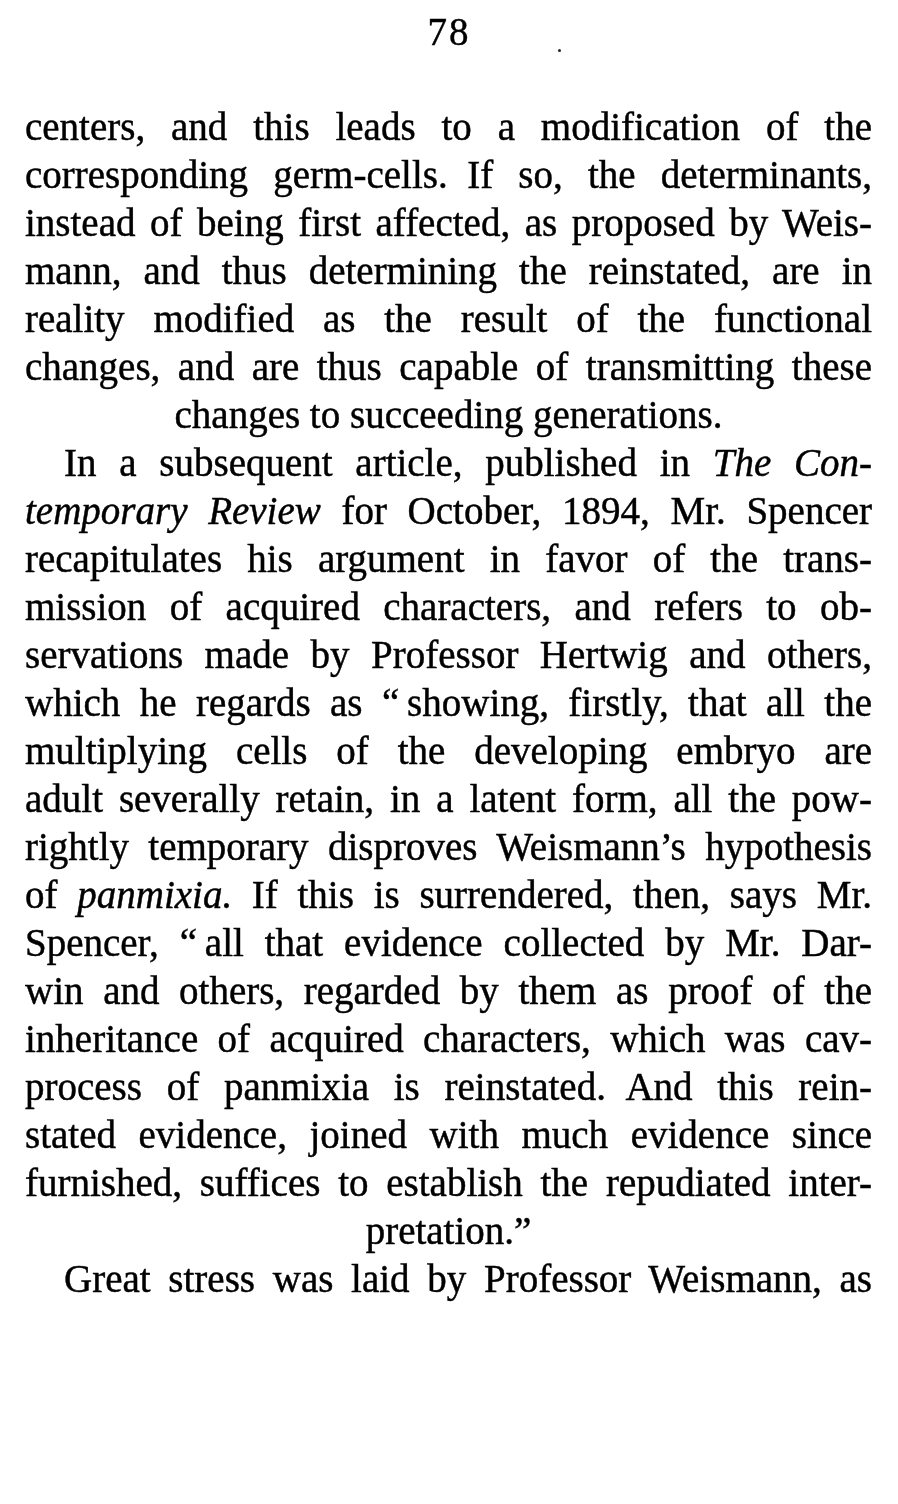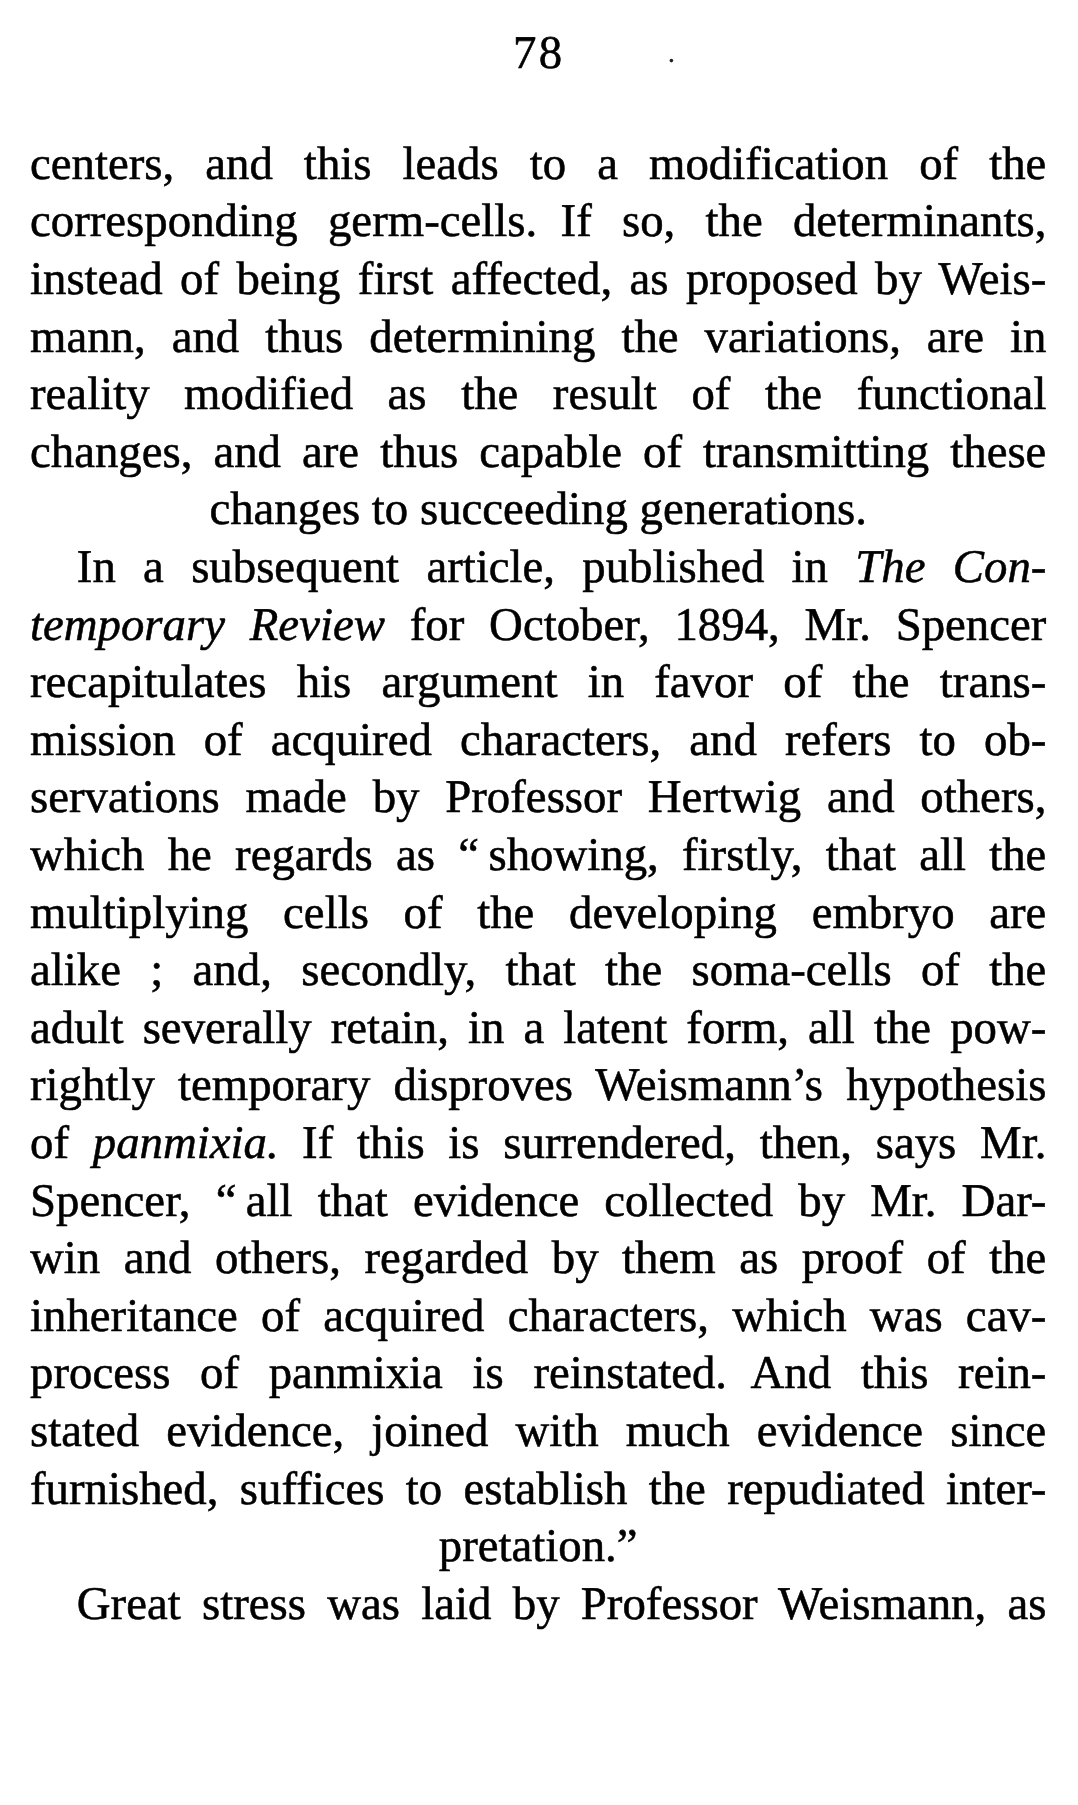--- a/index.html
+++ b/index.html
@@ -12,41 +12,41 @@
     width: 898px;
     height: 1504px;
     background: #ffffff;
     color: #000000;
     font-family: "Liberation Serif", "DejaVu Serif", serif;
     overflow: hidden;
     -webkit-text-stroke: 0.45px #000000;
   }
   .pageno {
     position: absolute;
-    top: 21px;
+    top: 8px;
     left: 0;
     right: 0;
     height: 48px;
     line-height: 48px;
     font-size: 39px;
     text-align: center;
     letter-spacing: 2px;
   }
   .speck {
     position: absolute;
     left: 558px;
     top: 49px;
     width: 3px;
     height: 3px;
     background: #222222;
     border-radius: 50%;
   }
   .body {
     position: absolute;
-    top: 113px;
+    top: 103px;
     left: 25px;
     width: 847px;
   }
   .para { margin: 0; padding: 0; }
   .line {
     height: 48px;
     line-height: 48px;
     font-size: 39px;
     overflow: hidden;
     text-align: center;
@@ -65,34 +65,33 @@
 <body>
 
 <div class="page">
   <div class="pageno">78</div>
   <div class="speck"></div>
   <div class="body">
       <div class="para">
         <div class="line j"><span>centers, and this leads to a modification of the</span></div>
         <div class="line j"><span>corresponding germ-cells. If so, the determinants,</span></div>
         <div class="line j"><span>instead of being first affected, as proposed by Weis-</span></div>
-        <div class="line j"><span>mann, and thus determining the variations, are in</span></div>
+        <div class="line j"><span>mann, and thus determining the reinstated, are in</span></div>
         <div class="line j"><span>reality modified as the result of the functional</span></div>
         <div class="line j"><span>changes, and are thus capable of transmitting these</span></div>
         <div class="line"><span>changes to succeeding generations.</span></div>
       </div>
       <div class="para">
         <div class="line j ind"><span>In a subsequent article, published in </span><span class="it">The Con-</span></div>
         <div class="line j"><span class="it">temporary Review</span><span> for October, 1894, Mr. Spencer</span></div>
         <div class="line j"><span>recapitulates his argument in favor of the trans-</span></div>
         <div class="line j"><span>mission of acquired characters, and refers to ob-</span></div>
         <div class="line j"><span>servations made by Professor Hertwig and others,</span></div>
         <div class="line j"><span>which he regards as “ showing, firstly, that all the</span></div>
         <div class="line j"><span>multiplying cells of the developing embryo are</span></div>
-        <div class="line j"><span>alike ; and, secondly, that the soma-cells of the</span></div>
         <div class="line j"><span>adult severally retain, in a latent form, all the pow-</span></div>
         <div class="line j"><span>rightly temporary disproves Weismann’s hypothesis</span></div>
         <div class="line j"><span>of </span><span class="it">panmixia.</span><span> If this is surrendered, then, says Mr.</span></div>
         <div class="line j"><span>Spencer, “ all that evidence collected by Mr. Dar-</span></div>
         <div class="line j"><span>win and others, regarded by them as proof of the</span></div>
         <div class="line j"><span>inheritance of acquired characters, which was cav-</span></div>
         <div class="line j"><span>process of panmixia is reinstated. And this rein-</span></div>
         <div class="line j"><span>stated evidence, joined with much evidence since</span></div>
         <div class="line j"><span>furnished, suffices to establish the repudiated inter-</span></div>
         <div class="line"><span>pretation.”</span></div>

